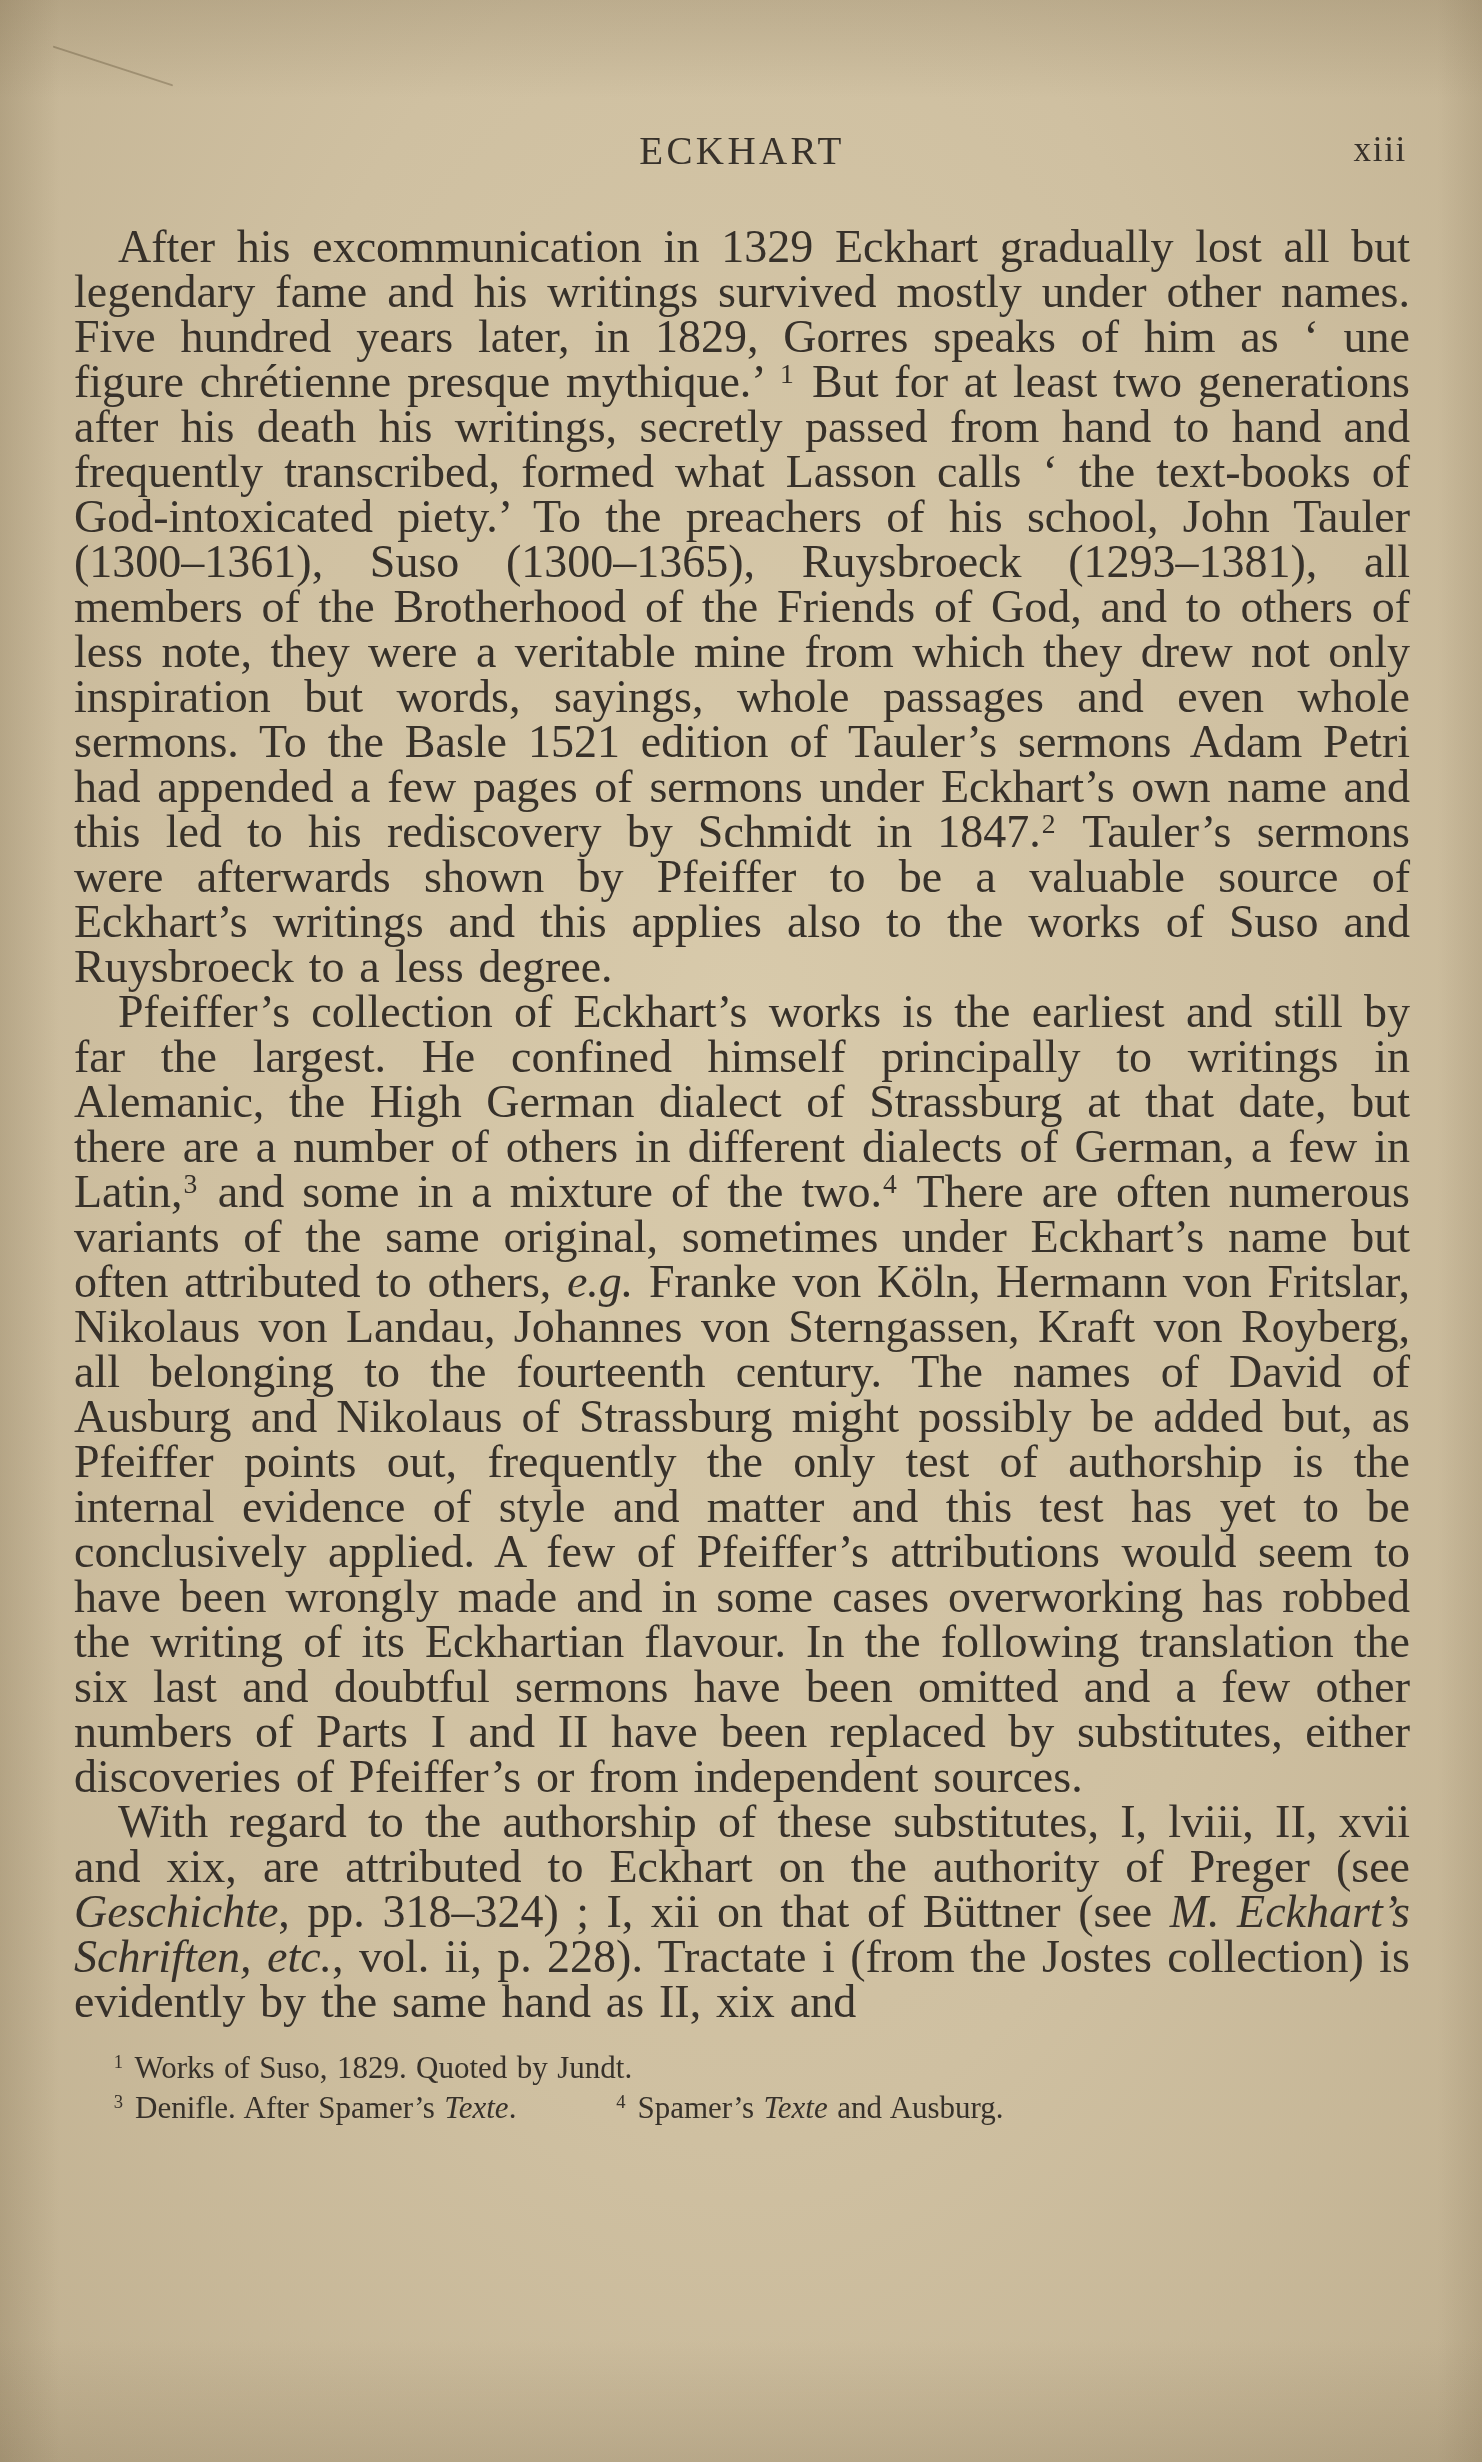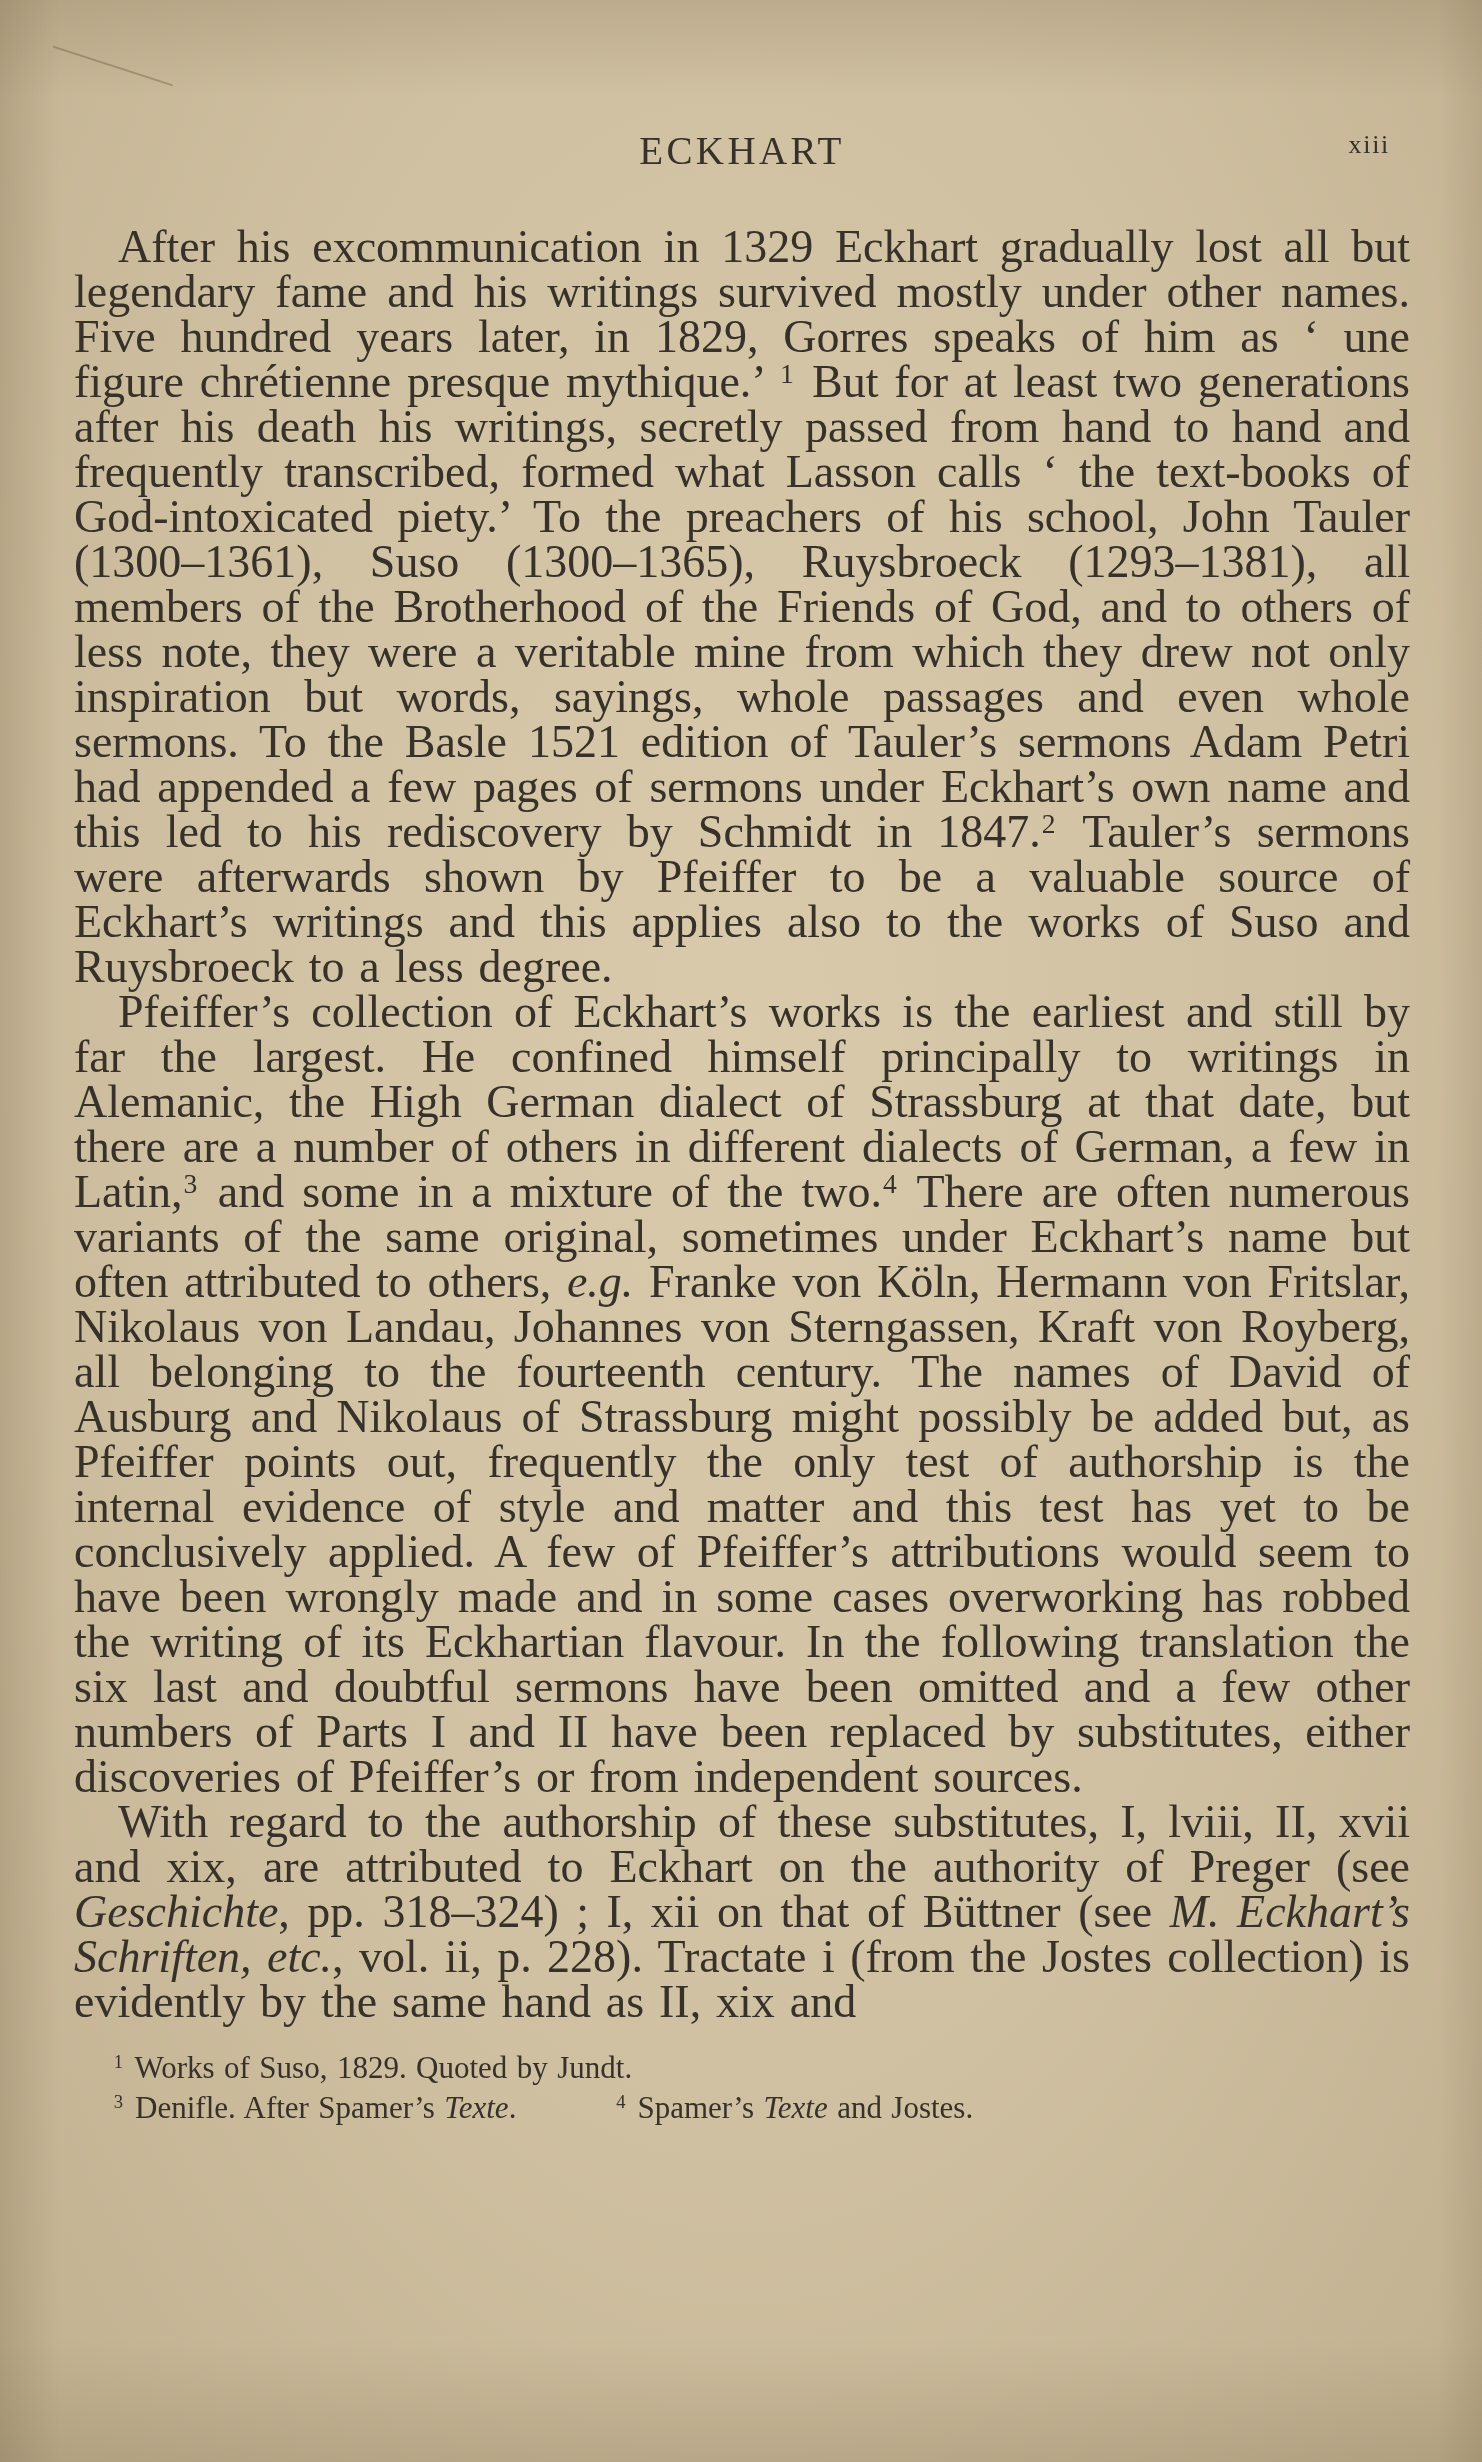--- a/index.html
+++ b/index.html
@@ -42,23 +42,23 @@
   .running-title {
     position: absolute;
     left: 0; right: 0;
     text-align: center;
     font-size: 39px;
     letter-spacing: 3.4px;
     font-weight: 500;
   }
   .page-number {
     position: absolute;
-    right: 20px;
+    right: 3px;
     top: 1.7px;
-    font-size: 26px;
+    font-size: 35px;
     letter-spacing: 1.7px;
   }
   .body-text p.para {
     margin: 0;
     text-indent: 44px;
     text-align: justify;
     font-size: 46px;
     line-height: 45px;
     word-spacing: 3.4px;
   }
@@ -95,16 +95,16 @@
   </div>
 
   <div class="body-text">
       <p class="para"><span>After his excommunication in 1329 Eckhart gradually lost all but legendary fame and his writings survived mostly under other names. Five hundred years later, in 1829, Gorres speaks of him as ‘ une figure chrétienne presque mythique.’ </span><sup>1</sup><span> But for at least two generations after his death his writings, secretly passed from hand to hand and frequently transcribed, formed what Lasson calls ‘ the text-books of God-intoxicated piety.’ To the preachers of his school, John Tauler (1300–1361), Suso (1300–1365), Ruysbroeck (1293–1381), all members of the Brotherhood of the Friends of God, and to others of less note, they were a veritable mine from which they drew not only inspiration but words, sayings, whole passages and even whole sermons. To the Basle 1521 edition of Tauler’s sermons Adam Petri had appended a few pages of sermons under Eckhart’s own name and this led to his rediscovery by Schmidt in 1847.</span><sup>2</sup><span> Tauler’s sermons were afterwards shown by Pfeiffer to be a valuable source of Eckhart’s writings and this applies also to the works of Suso and Ruysbroeck to a less degree.</span></p>
       <p class="para"><span>Pfeiffer’s collection of Eckhart’s works is the earliest and still by far the largest. He confined himself principally to writings in Alemanic, the High German dialect of Strassburg at that date, but there are a number of others in different dialects of German, a few in Latin,</span><sup>3</sup><span> and some in a mixture of the two.</span><sup>4</sup><span> There are often numerous variants of the same original, sometimes under Eckhart’s name but often attributed to others, </span><i>e.g.</i><span> Franke von Köln, Hermann von Fritslar, Nikolaus von Landau, Johannes von Sterngassen, Kraft von Royberg, all belonging to the fourteenth century. The names of David of Ausburg and Nikolaus of Strassburg might possibly be added but, as Pfeiffer points out, frequently the only test of authorship is the internal evidence of style and matter and this test has yet to be conclusively applied. A few of Pfeiffer’s attributions would seem to have been wrongly made and in some cases overworking has robbed the writing of its Eckhartian flavour. In the following translation the six last and doubtful sermons have been omitted and a few other numbers of Parts I and II have been replaced by substitutes, either discoveries of Pfeiffer’s or from independent sources.</span></p>
       <p class="para"><span>With regard to the authorship of these substitutes, I, lviii, II, xvii and xix, are attributed to Eckhart on the authority of Preger (see </span><i>Geschichte</i><span>, pp. 318–324) ; I, xii on that of Büttner (see </span><i>M. Eckhart’s Schriften, etc.</i><span>, vol. ii, p. 228). Tractate i (from the Jostes collection) is evidently by the same hand as II, xix and</span></p>
     </div>
 
   <div class="footnotes">
       <div class="footnote-line"><sup>1</sup><span> Works of Suso, 1829. Quoted by Jundt.</span></div>
-      <div class="footnote-line"><sup>3</sup><span> Denifle. After Spamer’s </span><i>Texte</i><span>.</span><span class="fn-gap"></span><sup>4</sup><span> Spamer’s </span><i>Texte</i><span> and Jostes.</span></div>
+      <div class="footnote-line"><sup>3</sup><span> Denifle. After Spamer’s </span><i>Texte</i><span>.</span><span class="fn-gap"></span><sup>4</sup><span> Spamer’s </span><i>Texte</i><span> and Ausburg.</span></div>
     </div>
 </div>
 
 
 </body></html>

